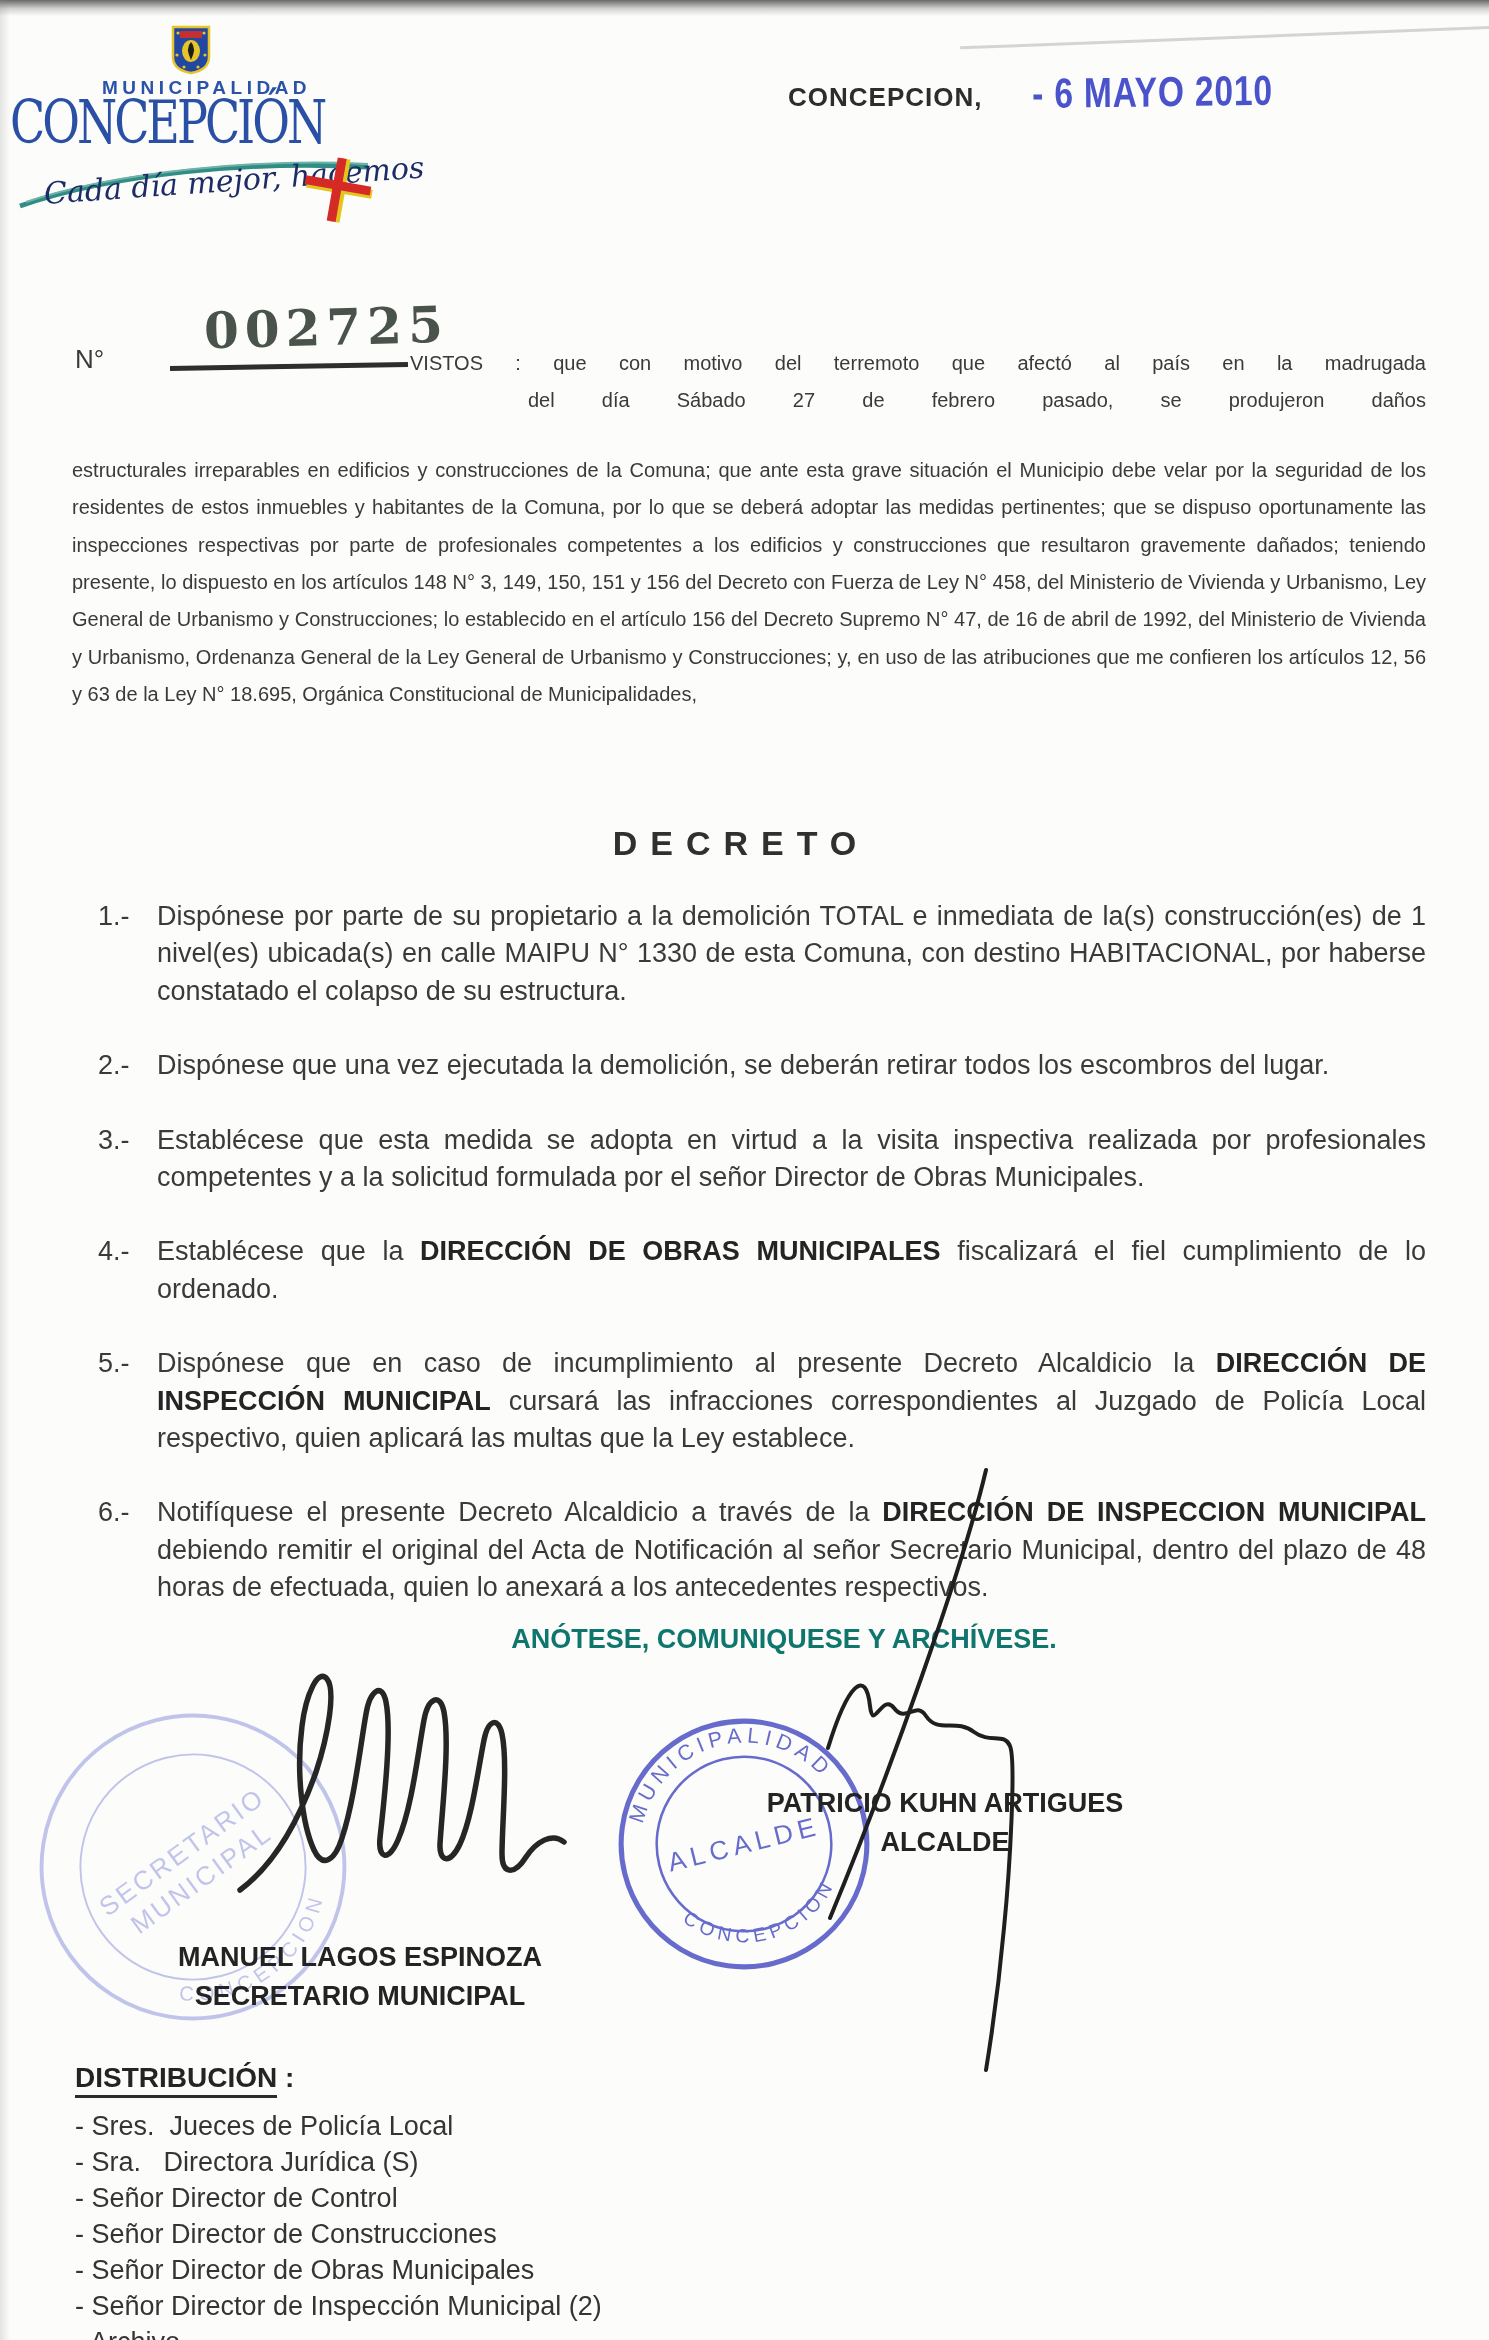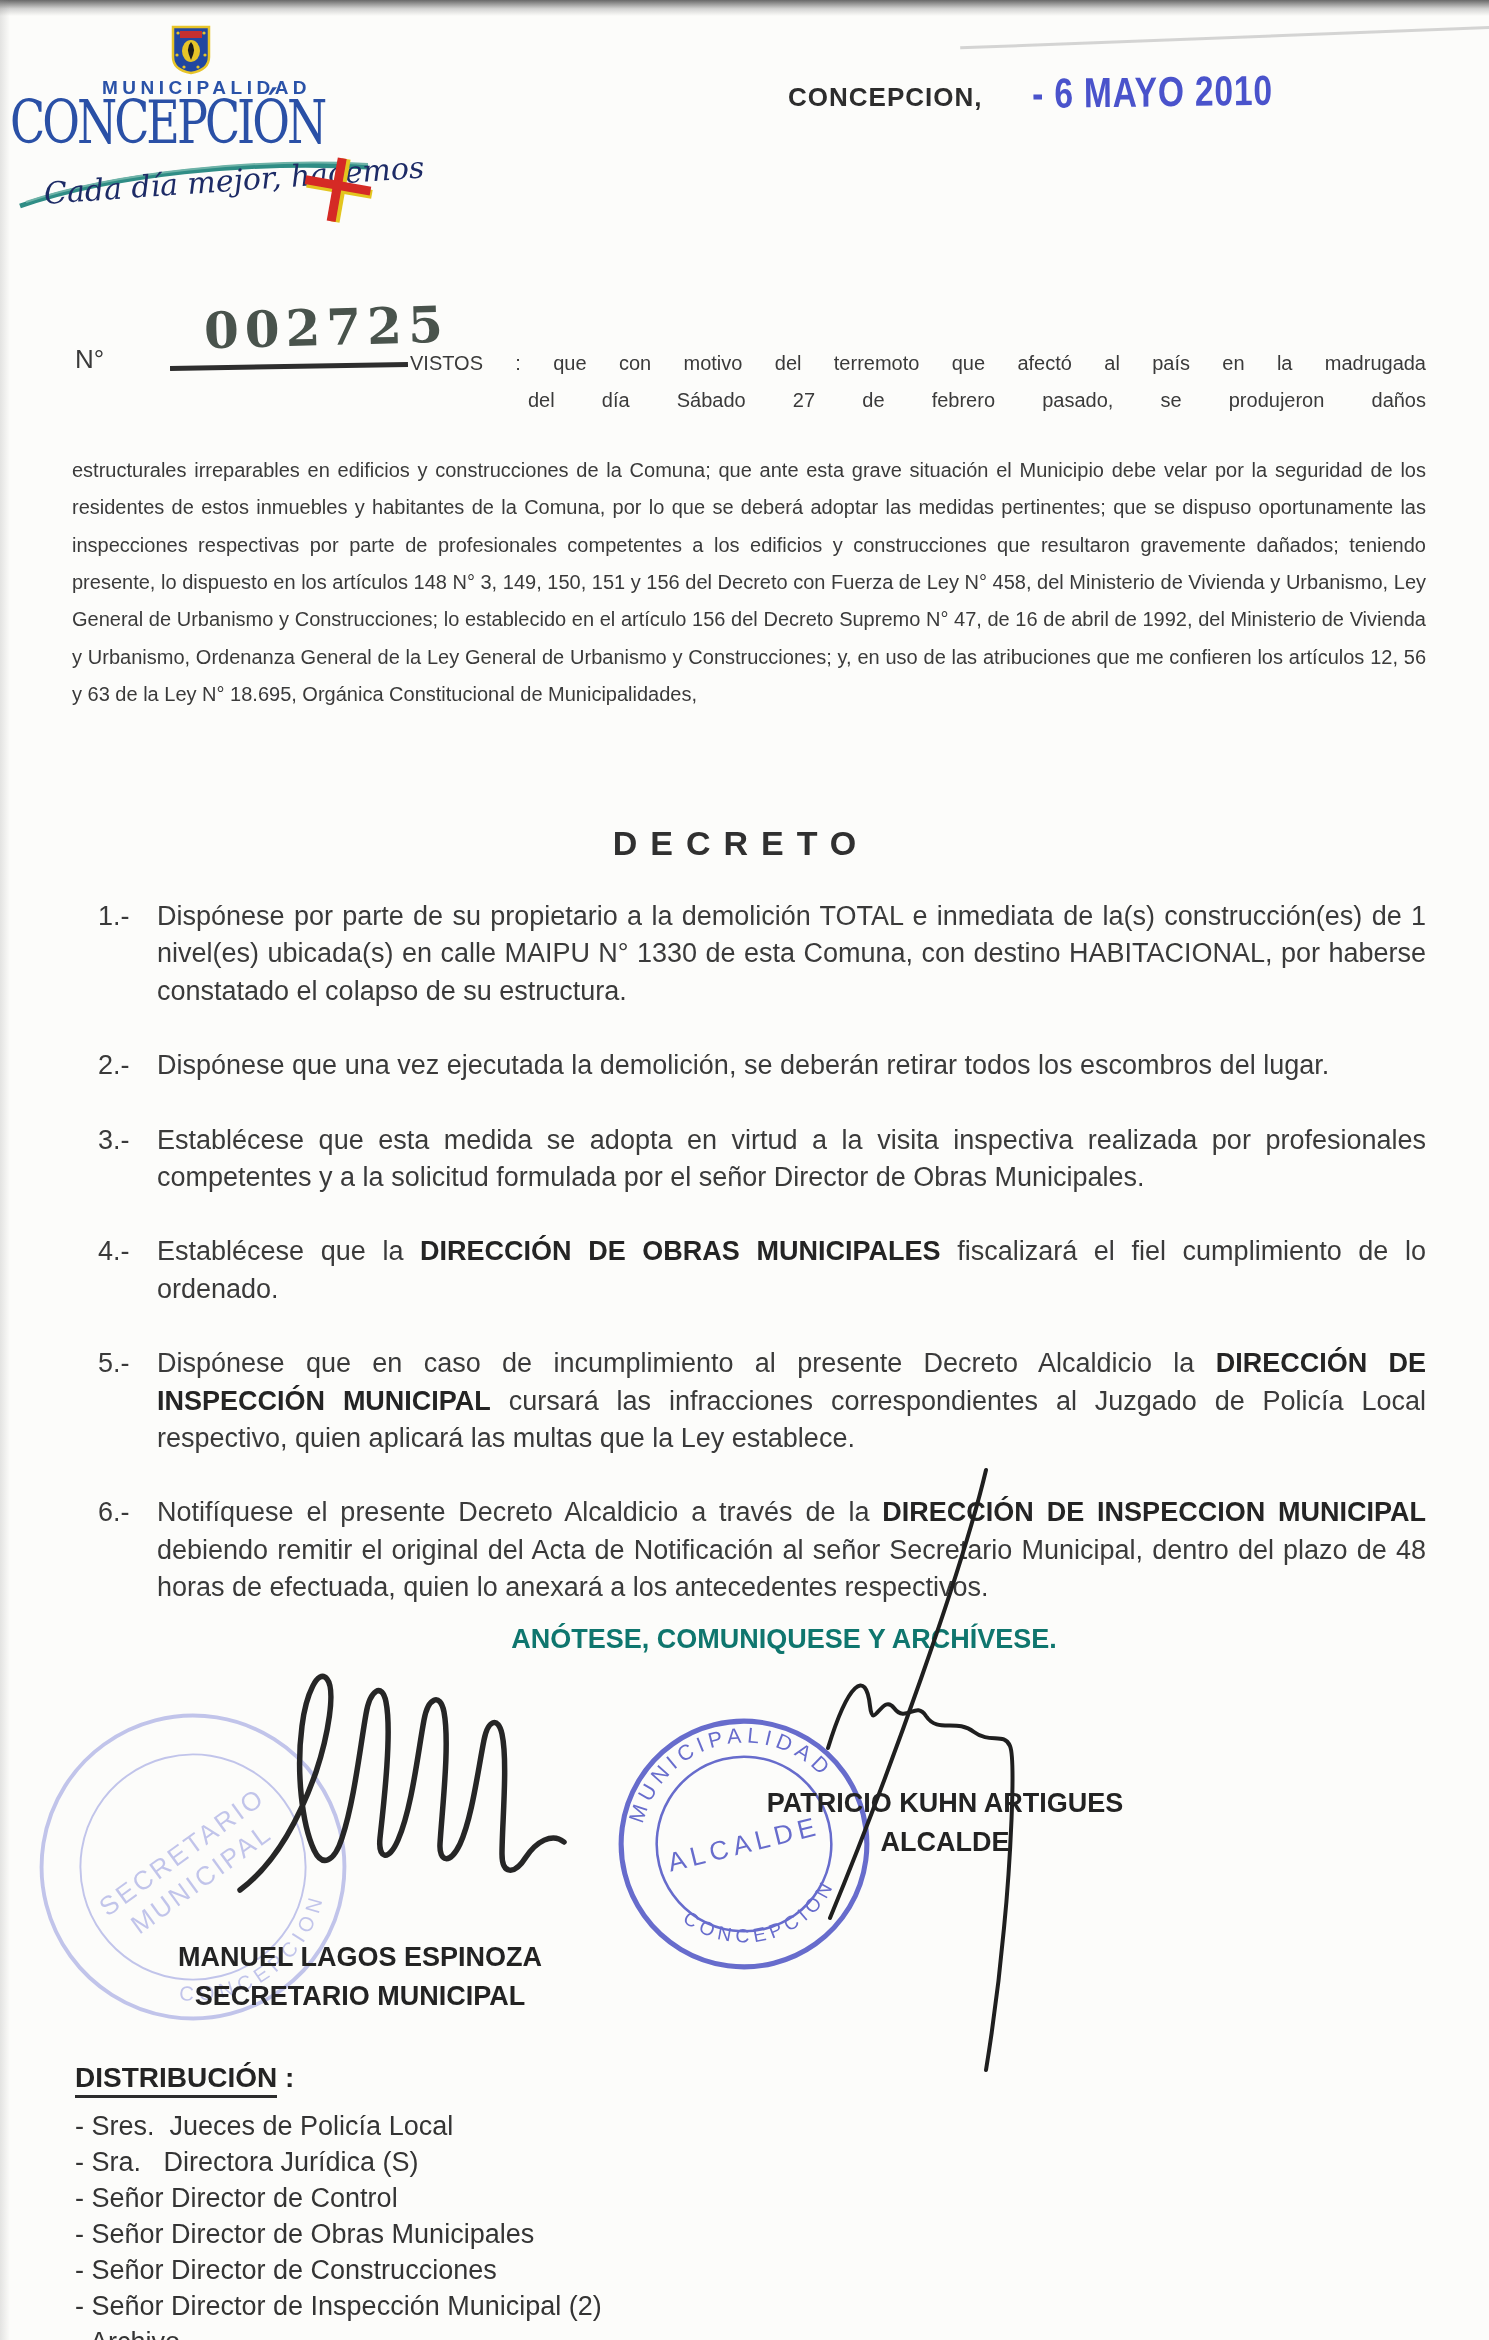--- a/index.html
+++ b/index.html
@@ -206,20 +206,20 @@
   </div>
 
   <footer class="abs distribution">
     <div class="dist-title">
       <span class="u">DISTRIBUCIÓN</span><span> :</span>
     </div>
     <ul class="dist-list">
       <li>- Sres.  Jueces de Policía Local</li>
       <li>- Sra.   Directora Jurídica (S)</li>
       <li>- Señor Director de Control</li>
+      <li>- Señor Director de Construcciones</li>
       <li>- Señor Director de Obras Municipales</li>
-      <li>- Señor Director de Construcciones</li>
       <li>- Señor Director de Inspección Municipal (2)</li>
       <li>- Archivo</li>
     </ul>
   </footer>
 
 </div>
 
 </body></html>

